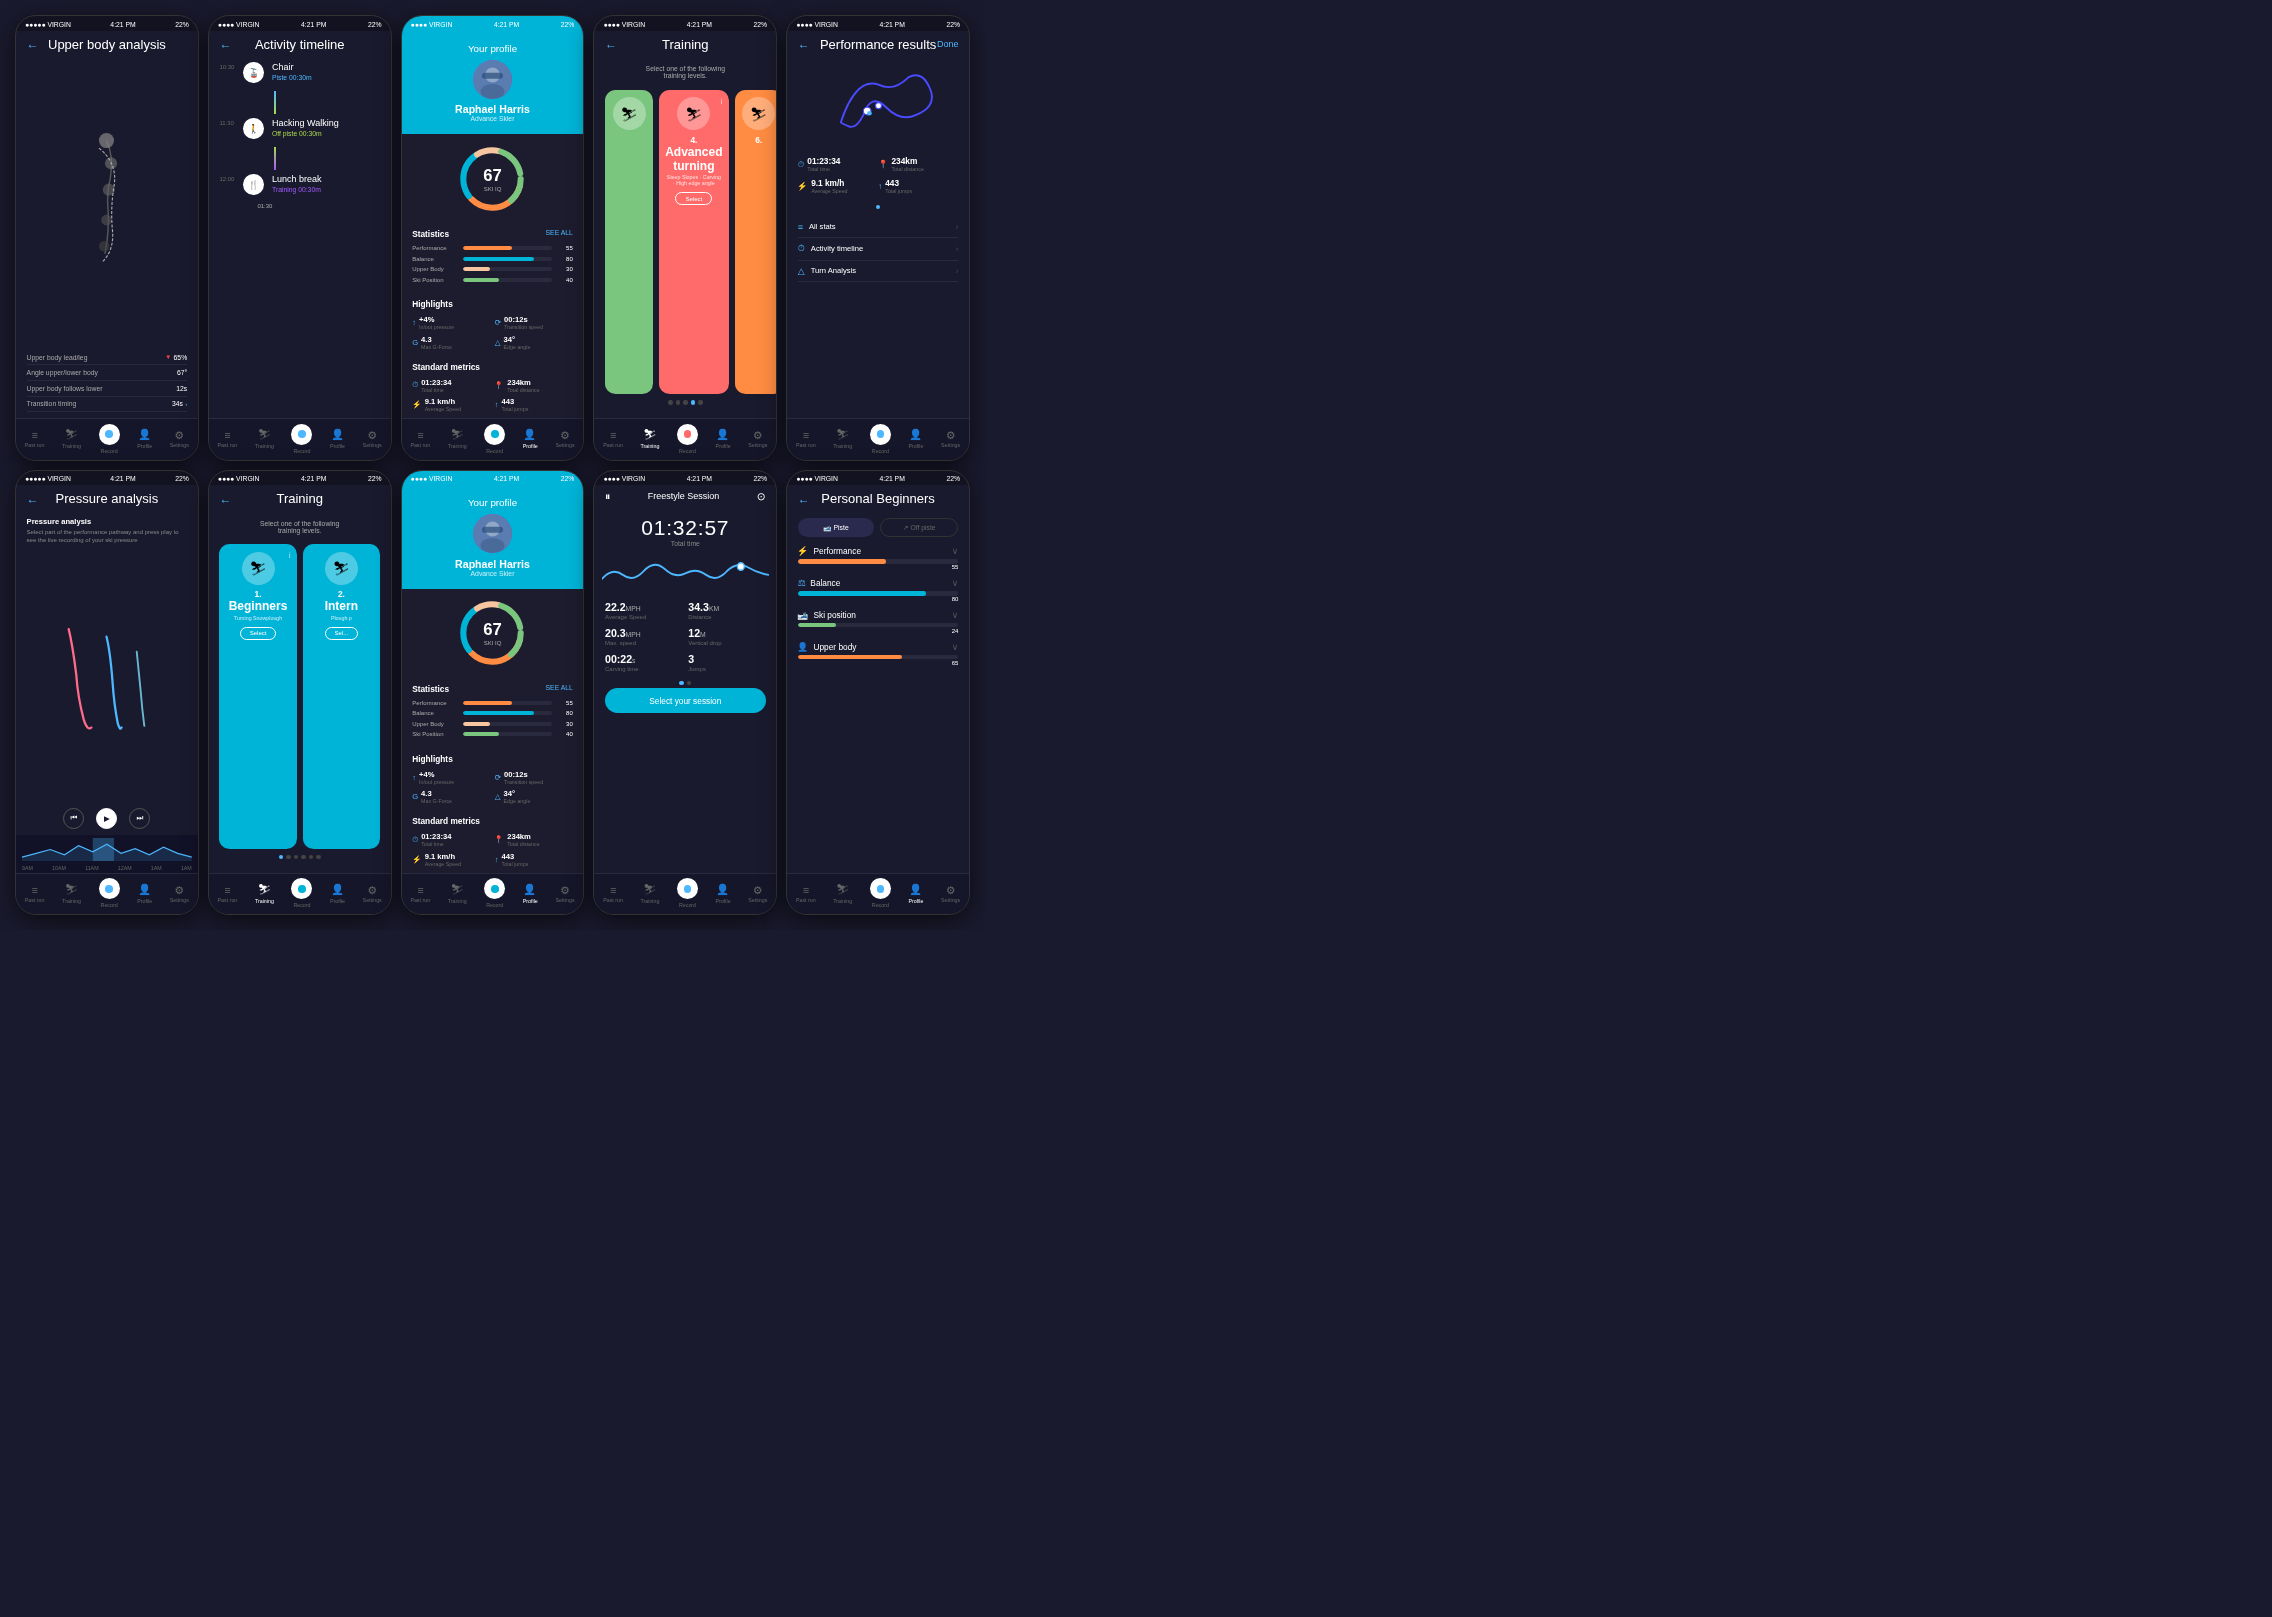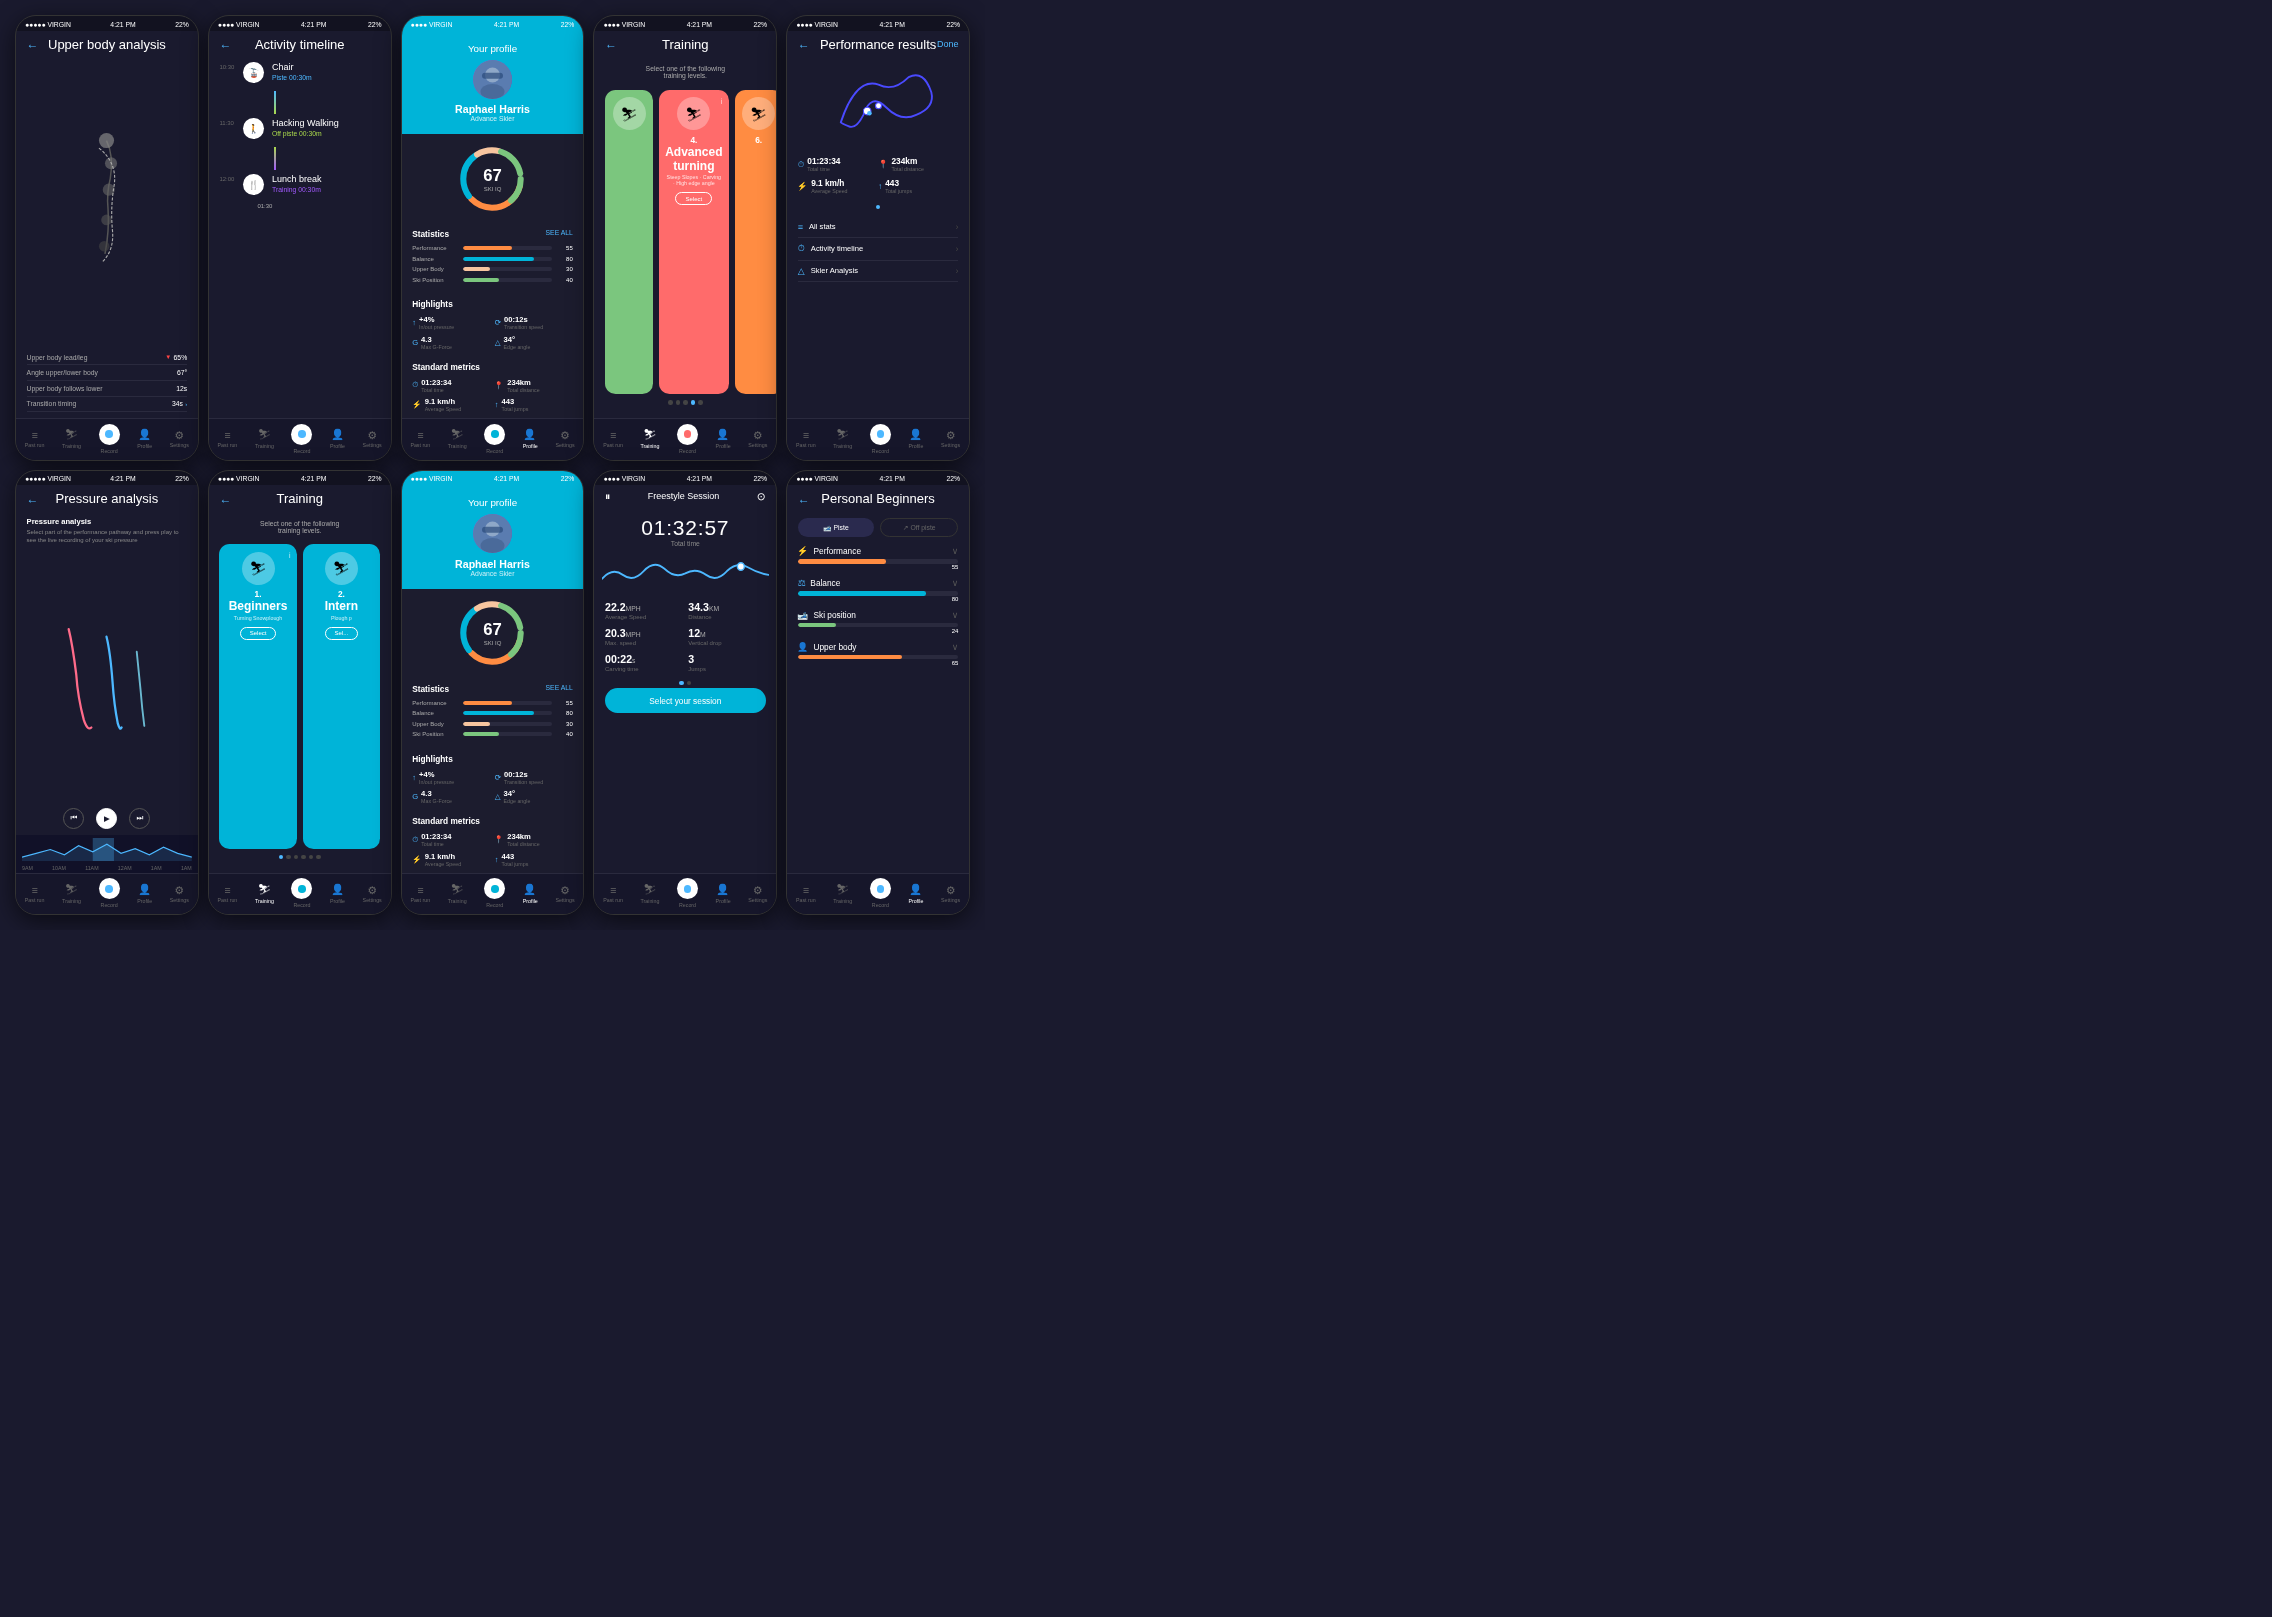--- a/index.html
+++ b/index.html
@@ -965,21 +965,21 @@
         <div class="perf-link-item">
           <div class="perf-link-left">
             <span class="perf-link-icon">⏱</span>
             <span class="perf-link-text">Activity timeline</span>
           </div>
           <span class="perf-link-arrow">›</span>
         </div>
         <div class="perf-link-item">
           <div class="perf-link-left">
             <span class="perf-link-icon">△</span>
-            <span class="perf-link-text">Skier Analysis</span>
+            <span class="perf-link-text">Turn Analysis</span>
           </div>
           <span class="perf-link-arrow">›</span>
         </div>
       </div>
       <div class="tab-bar">
         <div class="tab-item">
             <span class="tab-icon">≡</span>
             <span class="tab-label">Past run</span>
           </div>
         <div class="tab-item">

